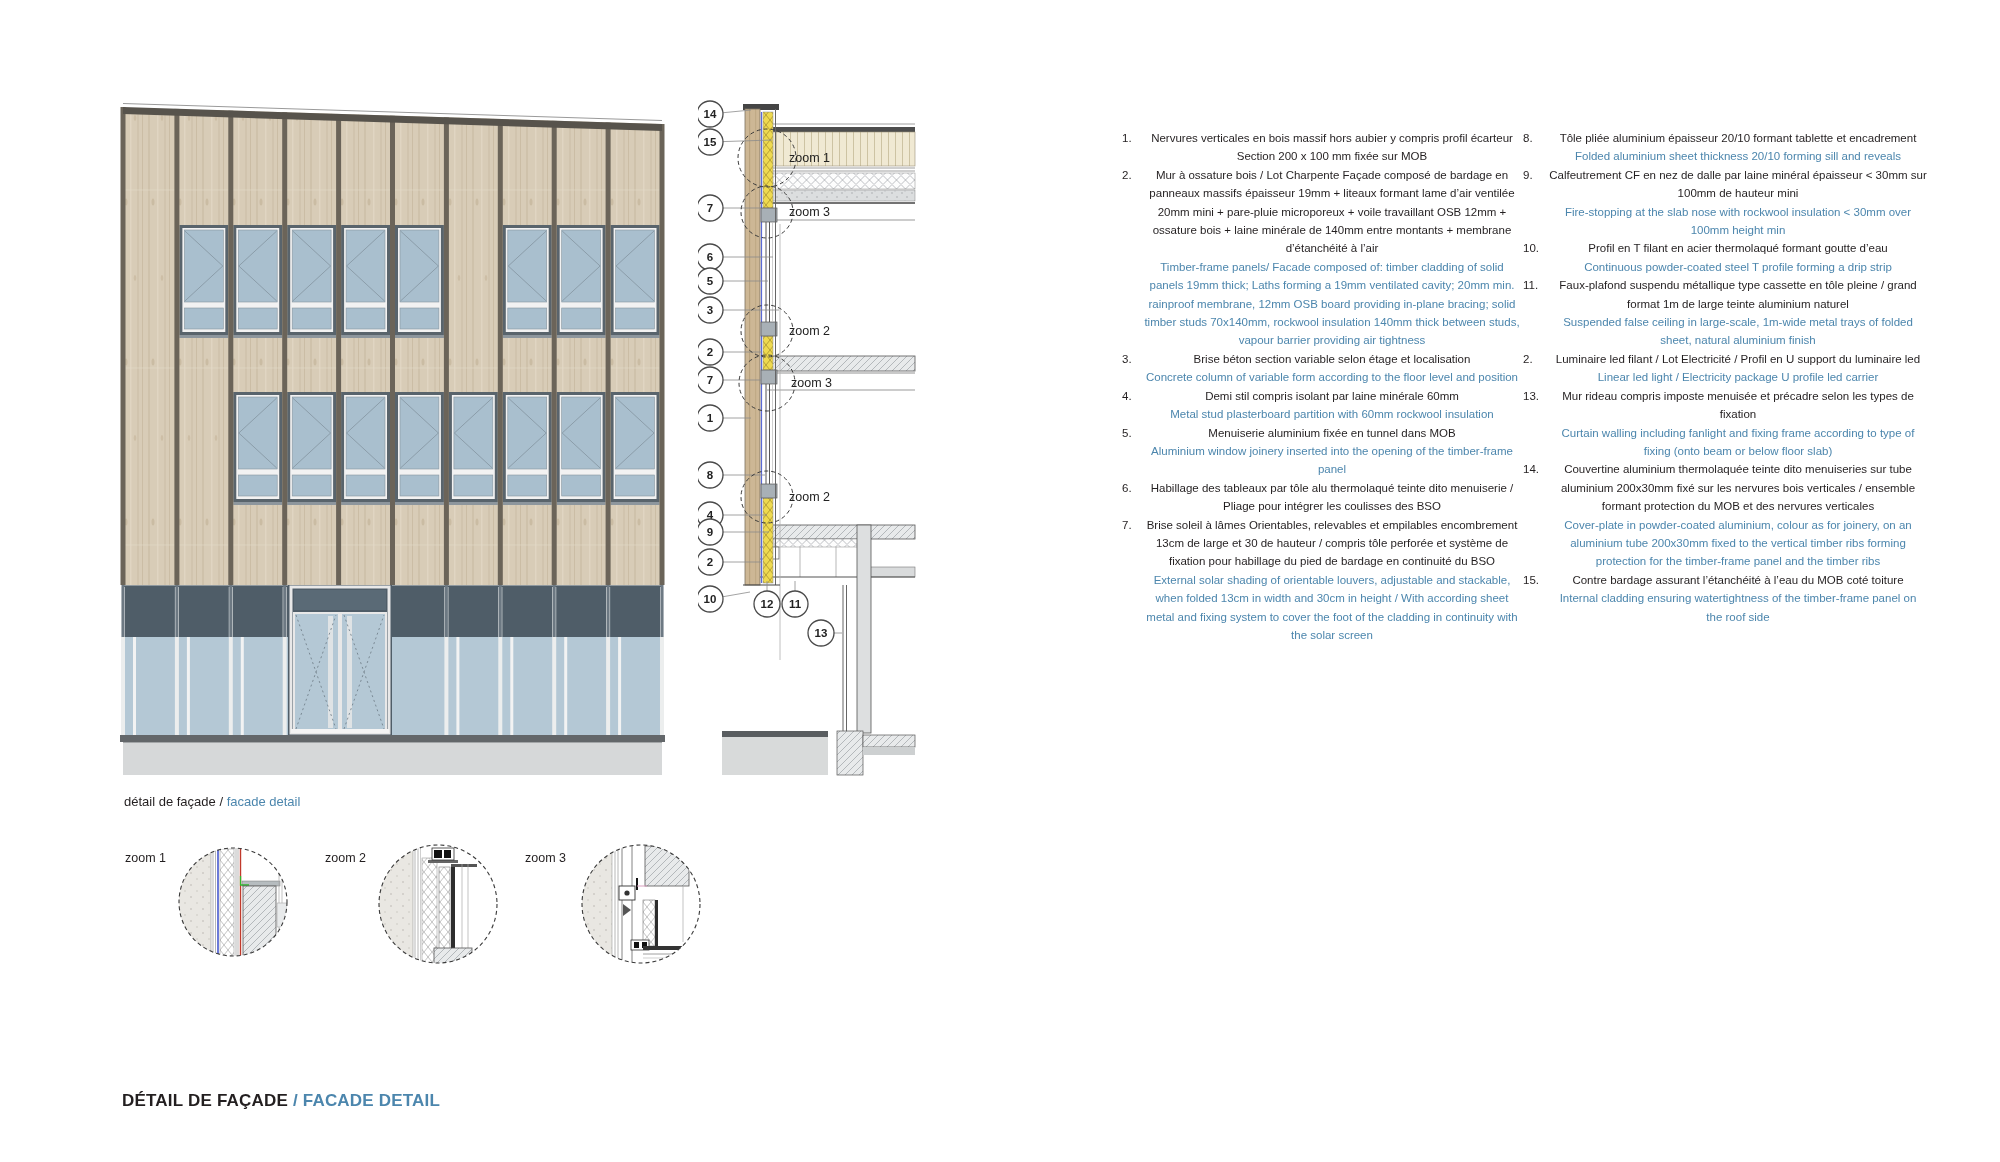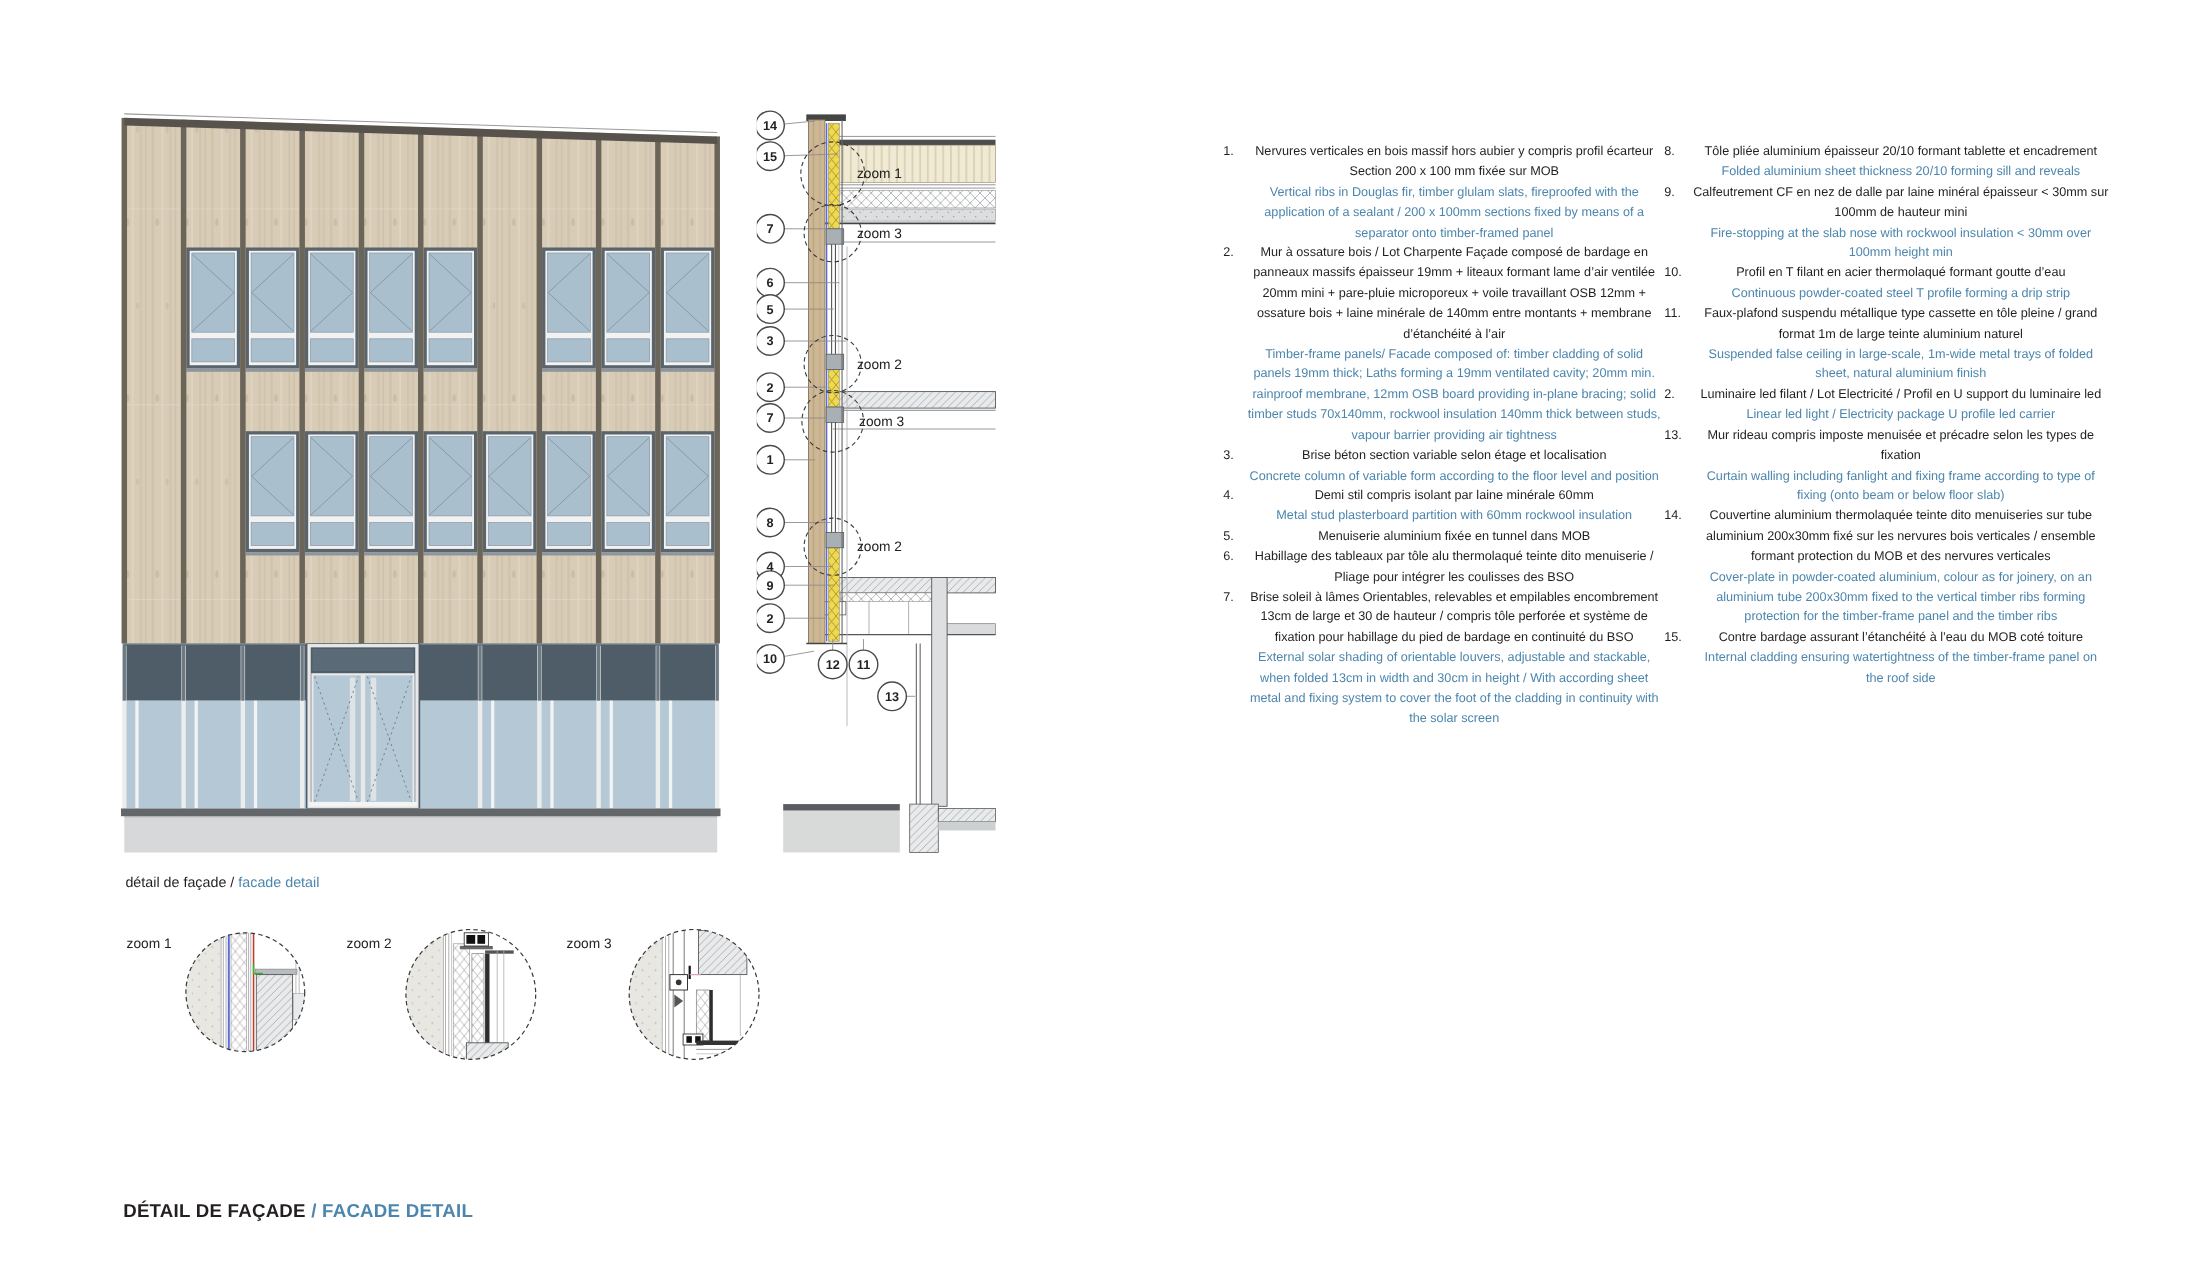--- a/index.html
+++ b/index.html
@@ -1,17 +1,17 @@
 <!DOCTYPE html>
 <html><head>
 <meta charset="utf-8">
 <style>
   html,body{margin:0;padding:0;background:#fff;}
   body{width:2000px;height:1162px;position:relative;font-family:"Liberation Sans",sans-serif;color:#231f20;}
-  .sheet{position:absolute;inset:0;background:#fff;overflow:hidden;}
+  .sheet{position:absolute;inset:0;background:#fff;overflow:hidden;margin-left:10px;}
   .abs{position:absolute;}
   
   .notes-col{position:absolute;top:129px;font-size:11.5px;line-height:18.4px;color:#231f20;}
   .note{position:relative;padding-left:20px;}
   .note .num{position:absolute;left:0;top:0;}
   .note .fr,.note .en{display:block;white-space:pre-line;text-align:center;}
   .note .en{color:#4c86ad;}
   
   .caption{position:absolute;left:114px;top:794px;font-size:13px;}
   .caption .en{color:#4c86ad;}
@@ -512,23 +512,20 @@
       <line x1="104" y1="44" x2="104" y2="100" stroke="#aaa" stroke-width=".7"></line>
     </g>
     <circle cx="62" cy="62" r="59" fill="none" stroke="#3a3a3a" stroke-width="1.1" stroke-dasharray="4 3"></circle>
   </svg>
 
   <div id="notes1" class="notes-col" style="left:1112px;width:400px">
       <div class="note">
         <span class="num">1.</span>
         <span class="fr">Nervures verticales en bois massif hors aubier y compris profil écarteur
 Section 200 x 100 mm fixée sur MOB</span>
-        <span class="en">Vertical ribs in Douglas fir, timber glulam slats, fireproofed with the
-application of a sealant / 200 x 100mm sections fixed by means of a
-separator onto timber-framed panel</span>
       </div>
       <div class="note">
         <span class="num">2.</span>
         <span class="fr">Mur à ossature bois / Lot Charpente Façade composé de bardage en
 panneaux massifs épaisseur 19mm + liteaux formant lame d’air ventilée
 20mm mini + pare-pluie microporeux + voile travaillant OSB 12mm +
 ossature bois + laine minérale de 140mm entre montants + membrane
 d’étanchéité à l’air</span>
         <span class="en">Timber-frame panels/ Facade composed of: timber cladding of solid
 panels 19mm thick; Laths forming a 19mm ventilated cavity; 20mm min.
@@ -542,20 +539,22 @@
         <span class="en">Concrete column of variable form according to the floor level and position</span>
       </div>
       <div class="note">
         <span class="num">4.</span>
         <span class="fr">Demi stil compris isolant par laine minérale 60mm</span>
         <span class="en">Metal stud plasterboard partition with 60mm rockwool insulation</span>
       </div>
       <div class="note">
         <span class="num">5.</span>
         <span class="fr">Menuiserie aluminium fixée en tunnel dans MOB</span>
+        <span class="en">Aluminium window joinery inserted into the opening of the timber-frame
+panel</span>
       </div>
       <div class="note">
         <span class="num">6.</span>
         <span class="fr">Habillage des tableaux par tôle alu thermolaqué teinte dito menuiserie /
 Pliage pour intégrer les coulisses des BSO</span>
       </div>
       <div class="note">
         <span class="num">7.</span>
         <span class="fr">Brise soleil à lâmes Orientables, relevables et empilables encombrement
 13cm de large et 30 de hauteur / compris tôle perforée et système de

